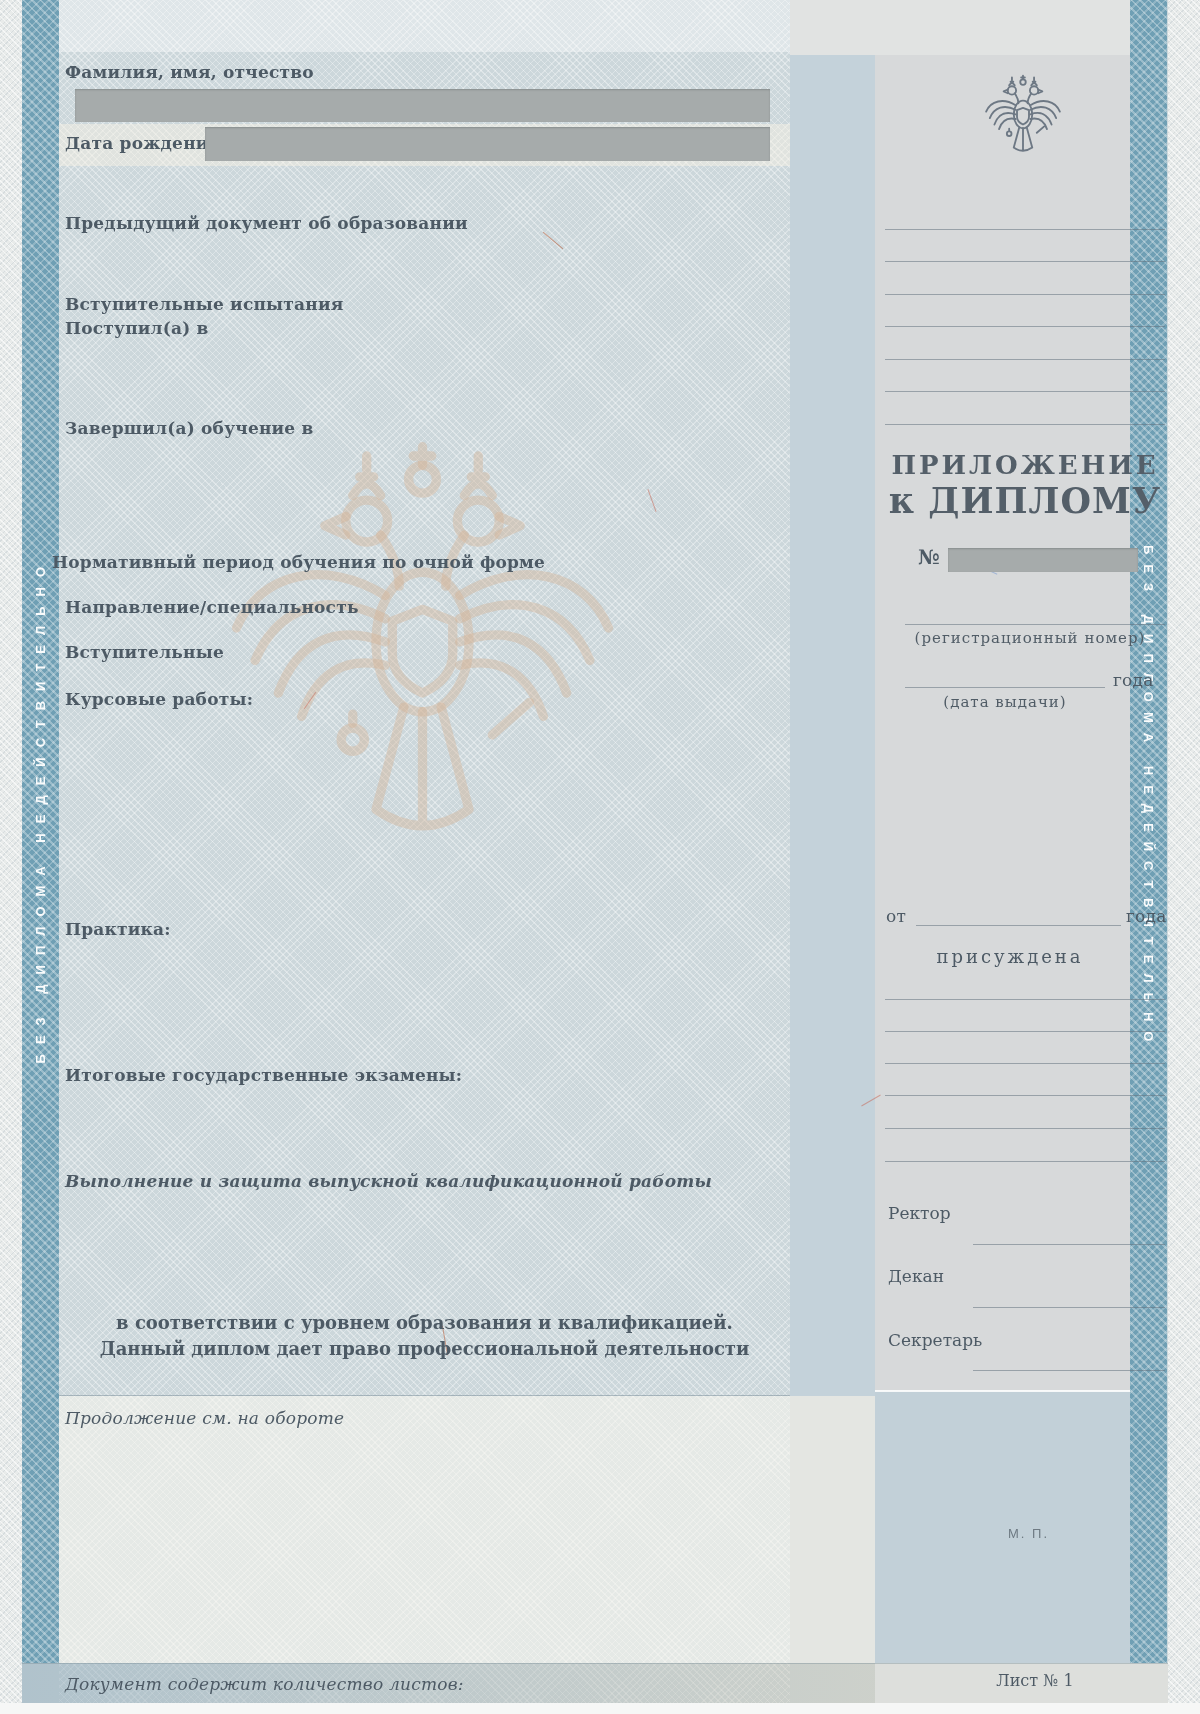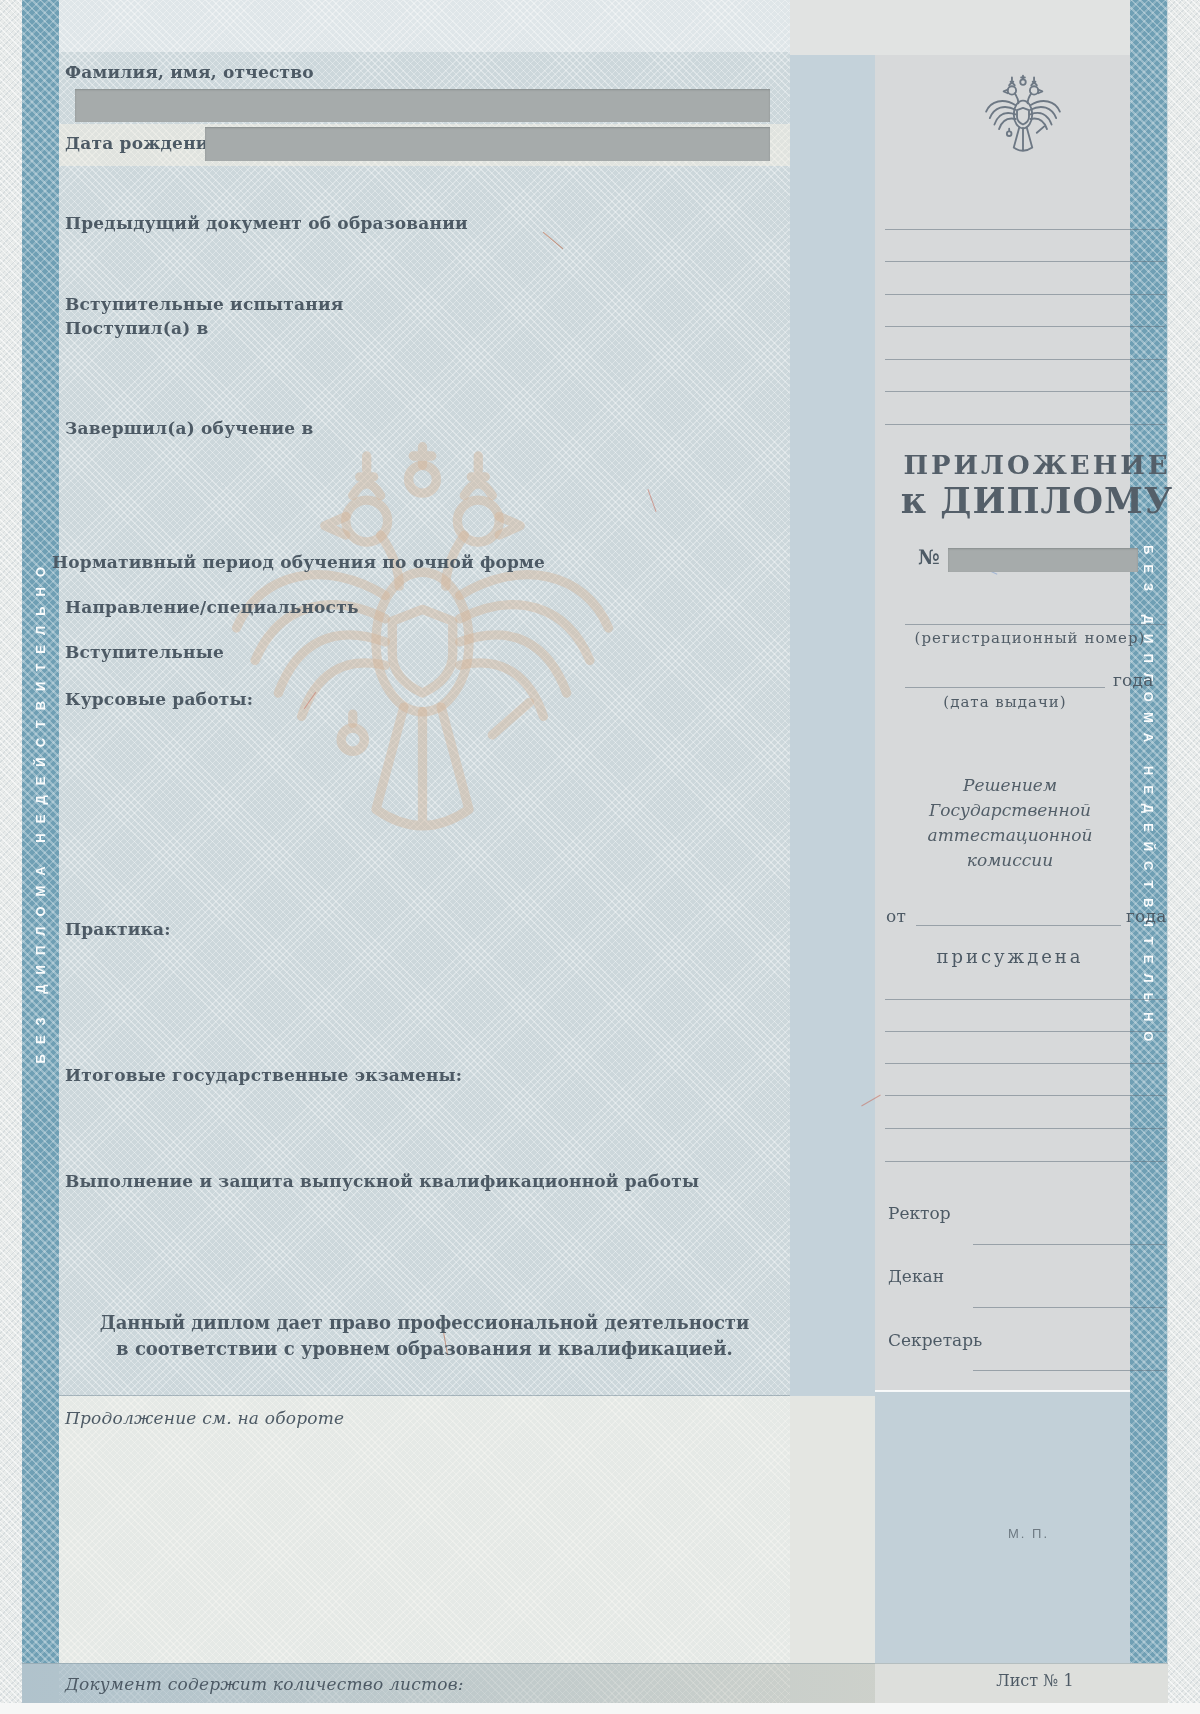--- a/index.html
+++ b/index.html
@@ -131,41 +131,35 @@
   </svg>
 
   <div class="abs line" style="left:885px;top:229px;width:280px;"></div>
   <div class="abs line" style="left:885px;top:261px;width:280px;"></div>
   <div class="abs line" style="left:885px;top:294px;width:280px;"></div>
   <div class="abs line" style="left:885px;top:326px;width:280px;"></div>
   <div class="abs line" style="left:885px;top:359px;width:280px;"></div>
   <div class="abs line" style="left:885px;top:391px;width:280px;"></div>
   <div class="abs line" style="left:885px;top:424px;width:280px;"></div>
 
-  <div class="abs ctr" style="left:875px;top:450px;width:300px;margin-left:12px;">
+  <div class="abs ctr" style="left:875px;top:450px;width:300px;">
     <div class="title1">ПРИЛОЖЕНИЕ</div>
     <div class="title2">к ДИПЛОМУ</div>
   </div>
 
   <span class="abs lbl" style="left:918px;top:545px;font-size:20px;">№</span>
   <div class="abs redact" style="left:948px;top:548px;width:190px;height:24px;"></div>
 
   <div class="abs line" style="left:905px;top:624px;width:260px;"></div>
   <div class="abs cap ctr" style="left:880px;top:629px;width:300px;">(регистрационный номер)</div>
 
   <div class="abs line" style="left:905px;top:687px;width:200px;"></div>
   <span class="abs lbl" style="left:1113px;top:670px;font-weight:normal;">года</span>
   <div class="abs cap ctr" style="left:855px;top:693px;width:300px;">(дата выдачи)</div>
 
-  <div class="abs dec ctr" style="left:870px;top:773px;width:280px;">
-    <div>Решением</div>
-    <div>Государственной</div>
-    <div>аттестационной</div>
-    <div>комиссии</div>
-  </div>
 
   <span class="abs lbl" style="left:886px;top:906px;font-weight:normal;">от</span>
   <div class="abs line" style="left:916px;top:925px;width:205px;"></div>
   <span class="abs lbl" style="left:1126px;top:906px;font-weight:normal;">года</span>
 
   <div class="abs ctr" style="left:870px;top:946px;width:280px;font-size:18px;letter-spacing:3px;">присуждена</div>
 
   <div class="abs line" style="left:885px;top:999px;width:280px;"></div>
   <div class="abs line" style="left:885px;top:1031px;width:280px;"></div>
   <div class="abs line" style="left:885px;top:1063px;width:280px;"></div>
@@ -190,23 +184,23 @@
   <span class="abs lbl" style="left:65px;top:173px;margin-top:40px;">Предыдущий документ об образовании</span>
   <span class="abs lbl" style="left:65px;top:294px;">Вступительные испытания</span>
   <span class="abs lbl" style="left:65px;top:318px;">Поступил(а) в</span>
   <span class="abs lbl" style="left:65px;top:418px;">Завершил(а) обучение в</span>
   <span class="abs lbl" style="left:52px;top:552px;">Нормативный период обучения по очной форме</span>
   <span class="abs lbl" style="left:65px;top:597px;">Направление/специальность</span>
   <span class="abs lbl" style="left:65px;top:642px;">Вступительные</span>
   <span class="abs lbl" style="left:65px;top:689px;">Курсовые работы:</span>
   <span class="abs lbl" style="left:65px;top:919px;">Практика:</span>
   <span class="abs lbl" style="left:65px;top:1065px;">Итоговые государственные экзамены:</span>
-  <span class="abs lbl" style="left:65px;top:1171px;">Выполнение и защита выпускной квалификационной работы</span>
+  <span class="abs lbl" style="left:65px;top:1171px;font-style:italic;">Выполнение и защита выпускной квалификационной работы</span>
 
   <div class="abs ctr" style="left:59px;top:1310px;width:731px;font-size:18px;font-weight:bold;line-height:26px;">
+    <div>в соответствии с уровнем образования и квалификацией.</div>
     <div>Данный диплом дает право профессиональной деятельности</div>
-    <div>в соответствии с уровнем образования и квалификацией.</div>
   </div>
 
   <span class="abs lbl ital" style="left:65px;top:1408px;">Продолжение см. на обороте</span>
   <span class="abs lbl ital" style="left:65px;top:1674px;">Документ содержит количество листов:</span>
 
 </div>
 
 </body></html>

